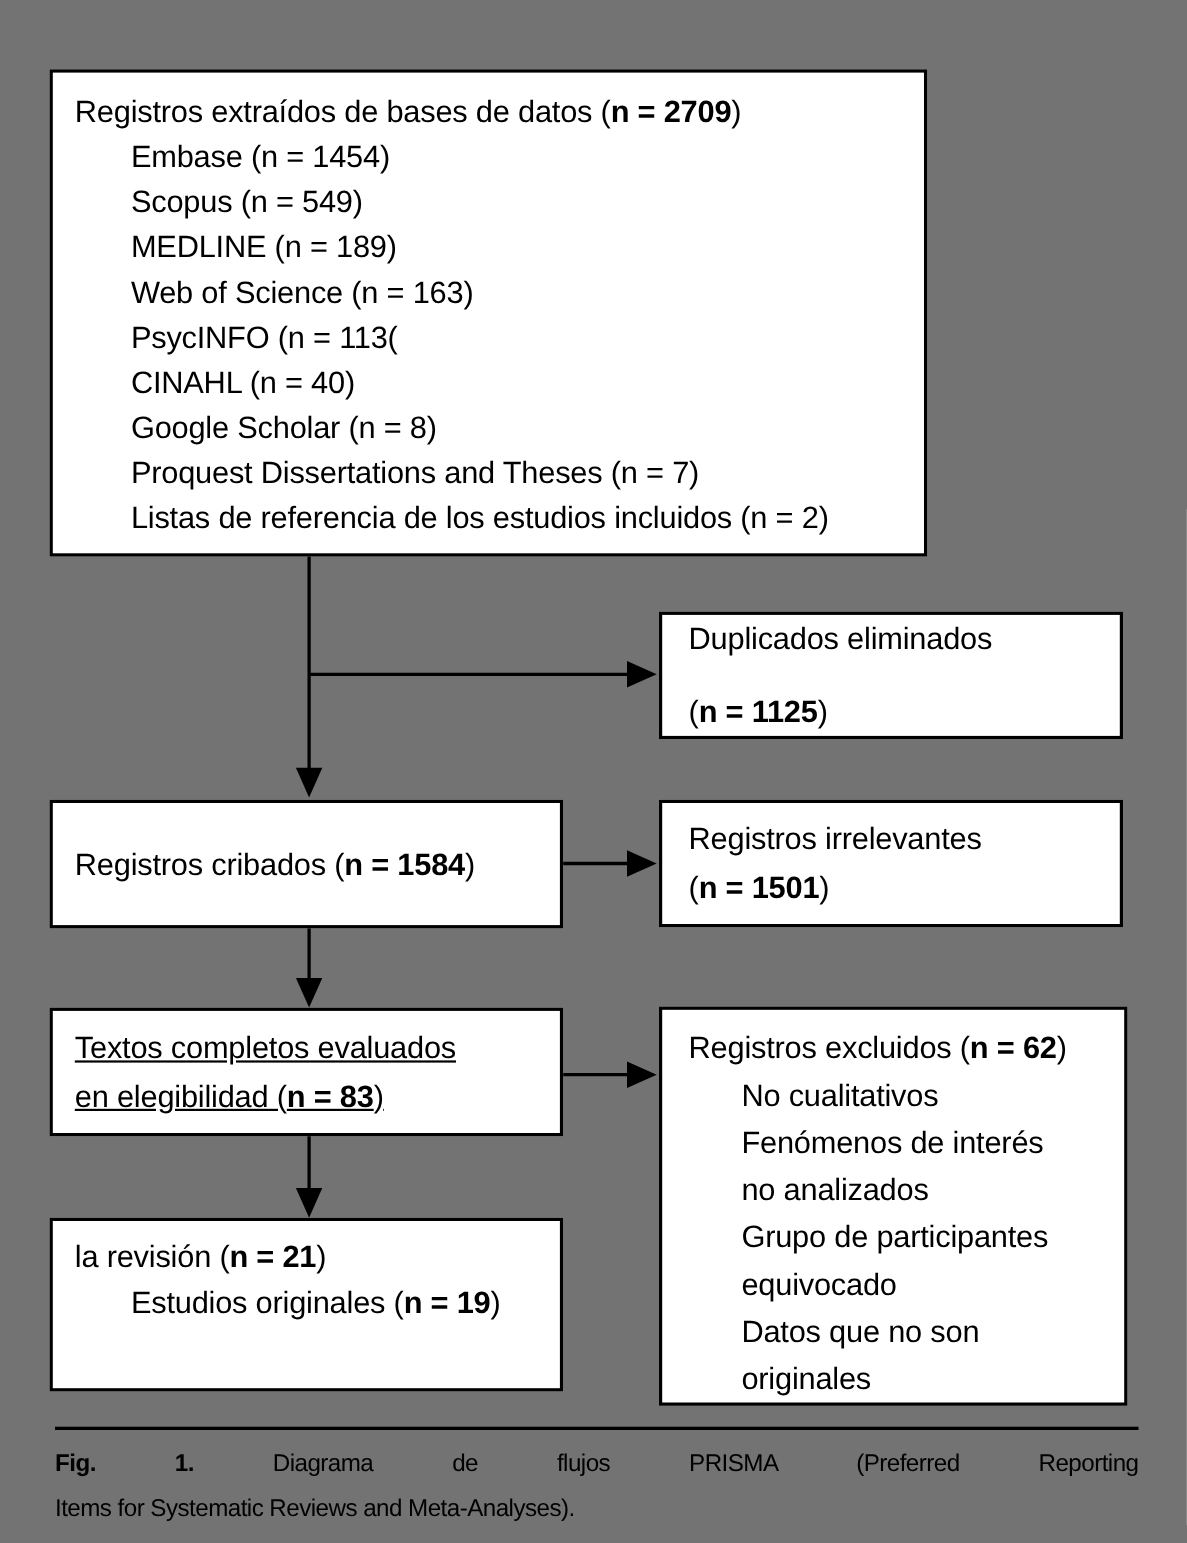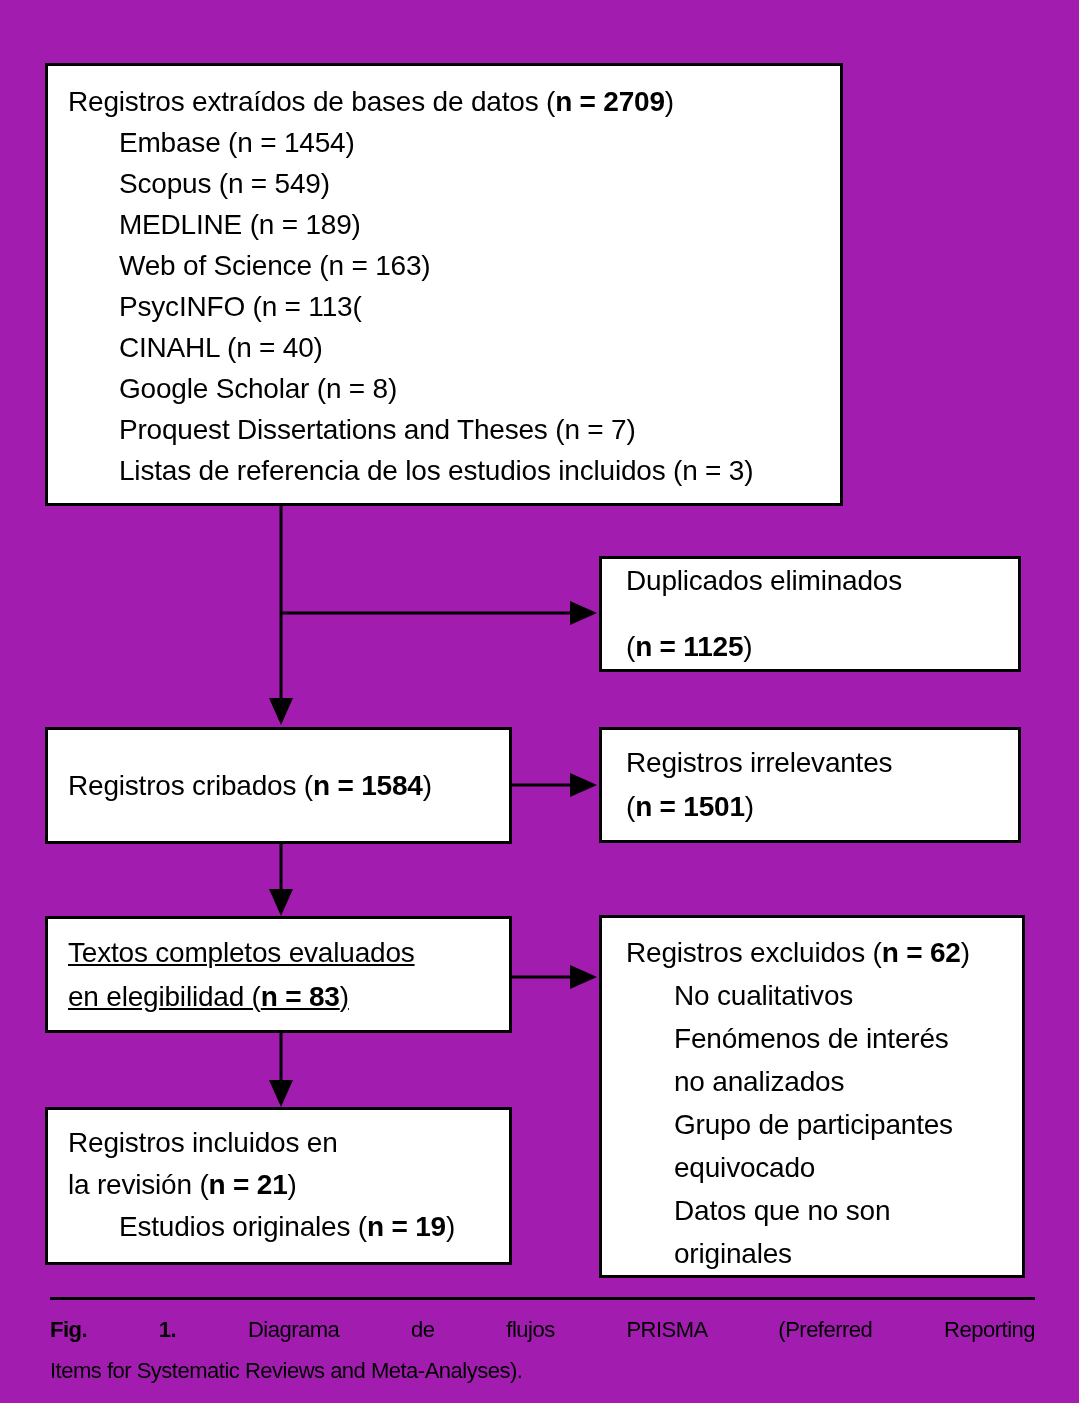--- a/index.html
+++ b/index.html
@@ -4,21 +4,21 @@
 <style>
   html, body {
     margin: 0;
     padding: 0;
     background: #ffffff;
   }
   .page {
     position: relative;
     width: 1079px;
     height: 1403px;
-    background: #a21caf;
+    background: #737373;
     font-family: "Liberation Sans", sans-serif;
     color: #000000;
     overflow: hidden;
   }
   .box {
     position: absolute;
     border: 3px solid #000000;
     background: #ffffff;
     box-sizing: border-box;
     font-size: 28px;
@@ -73,21 +73,21 @@
   <div class="box box-identification">
     <div><span>Registros extraídos de bases de datos (</span><span class="n">n = 2709</span><span>)</span></div>
     <div class="indented">Embase (n = 1454)</div>
     <div class="indented">Scopus (n = 549)</div>
     <div class="indented">MEDLINE (n = 189)</div>
     <div class="indented">Web of Science (n = 163)</div>
     <div class="indented">PsycINFO (n = 113(</div>
     <div class="indented">CINAHL (n = 40)</div>
     <div class="indented">Google Scholar (n = 8)</div>
     <div class="indented">Proquest Dissertations and Theses (n = 7)</div>
-    <div class="indented">Listas de referencia de los estudios incluidos (n = 3)</div>
+    <div class="indented">Listas de referencia de los estudios incluidos (n = 2)</div>
   </div>
 
   <div class="box box-duplicates">
     <div>Duplicados eliminados</div>
     <div><span>(</span><span class="n">n = 1125</span><span>)</span></div>
   </div>
 
   <div class="box box-screened">
     <div><span>Registros cribados (</span><span class="n">n = 1584</span><span>)</span></div>
   </div>
@@ -107,21 +107,20 @@
     <div class="indented">No cualitativos</div>
     <div class="indented">Fenómenos de interés</div>
     <div class="indented">no analizados</div>
     <div class="indented">Grupo de participantes</div>
     <div class="indented">equivocado</div>
     <div class="indented">Datos que no son</div>
     <div class="indented">originales</div>
   </div>
 
   <div class="box box-included">
-    <div>Registros incluidos en</div>
     <div><span>la revisión (</span><span class="n">n = 21</span><span>)</span></div>
     <div class="indented"><span>Estudios originales (</span><span class="n">n = 19</span><span>)</span></div>
   </div>
 
   <svg class="arrows" viewBox="0 0 1079 1403" xmlns="http://www.w3.org/2000/svg">
     <g>
       <path d="M281 506 L281 700"></path>
       <polygon points="269,698 293,698 281,725"></polygon>
     </g>
     <g>

